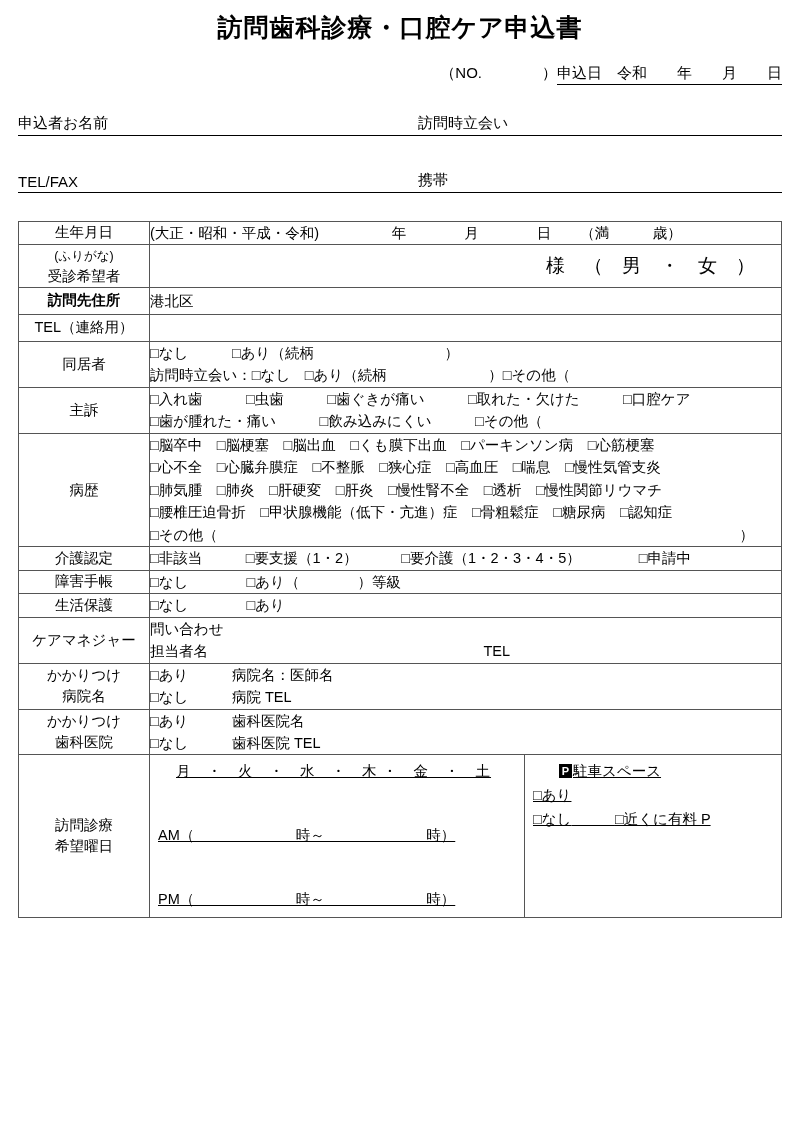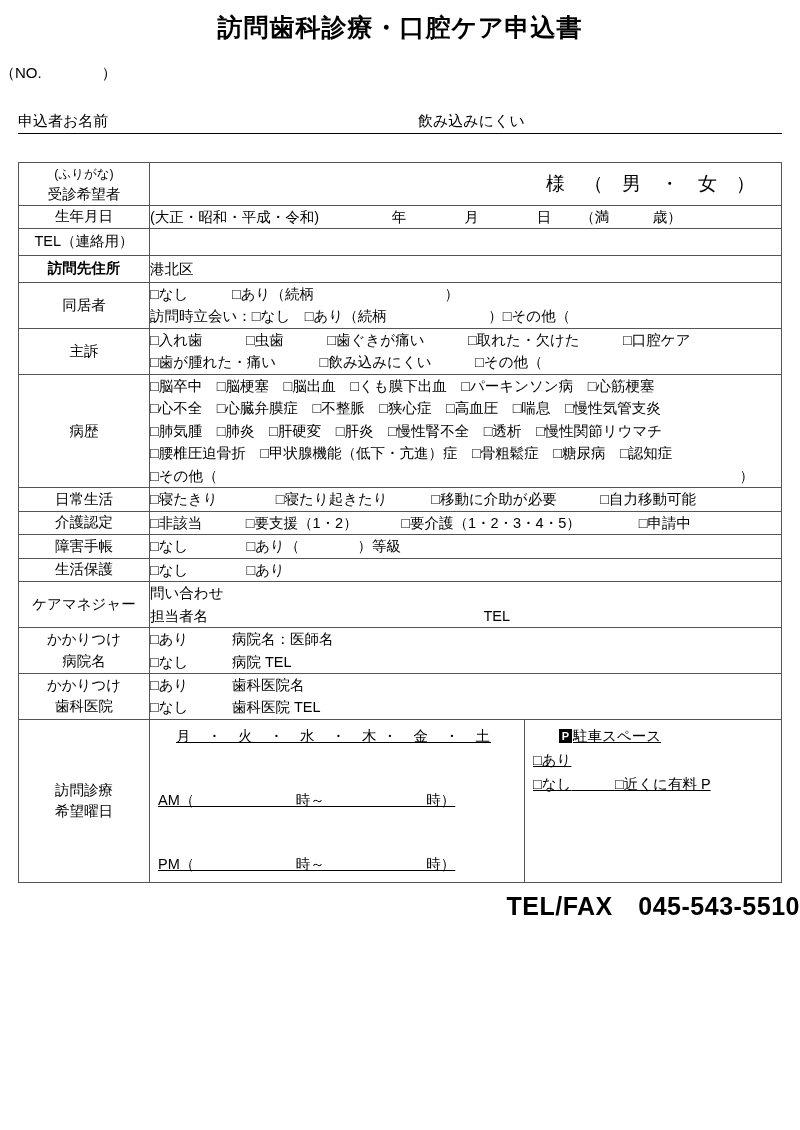--- a/index.html
+++ b/index.html
@@ -27,21 +27,21 @@
     font-weight: bold;
     letter-spacing: 1px;
     padding-top: 14px;
     line-height: 1.1;
   }
 
   .no-line {
     margin-top: 22px;
     padding-right: 18px;
     display: flex;
-    justify-content: flex-start;
+    justify-content: flex-end;
     align-items: baseline;
     font-size: 15px;
   }
   .no-paren { white-space: pre; }
   .apply-date {
     border-bottom: 1.5px solid #000;
     white-space: pre;
     padding-bottom: 1px;
   }
 
@@ -161,60 +161,65 @@
 </style>
 </head>
 <body>
 
 <div id="page">
 
   <div class="doc-title">訪問歯科診療・口腔ケア申込書</div>
 
   <div class="no-line">
     <span class="no-paren">（NO.　　　　）</span>
+    <span class="apply-date">申込日　令和　　年　　月　　日</span>
   </div>
 
   <div class="field-line first">
     <span class="fl-left">申込者お名前</span>
-    <span class="fl-mid">飲み込みにくい</span>
+    <span class="fl-mid">訪問時立会い</span>
   </div>
 
+  <div class="field-line second">
+    <span class="fl-left">TEL/FAX</span>
+    <span class="fl-mid">携帯</span>
+  </div>
 
   <table class="form">
     <colgroup>
         <col style="width:131px">
         <col>
       </colgroup>
     <tbody>
 
       <tr>
+        <td class="lbl">生年月日</td>
+        <td class="val">
+          <span class="birth">(大正・昭和・平成・令和)　　　　　年　　　　月　　　　日　　（満　　　歳）</span>
+        </td>
+      </tr>
+
+      <tr>
         <td class="lbl">
           <span class="sub-lbl">(ふりがな)</span><br>
           <span>受診希望者</span>
         </td>
         <td class="val">
           <div class="patient-row">様　（　男　・　女　）</div>
         </td>
       </tr>
 
       <tr>
-        <td class="lbl">生年月日</td>
-        <td class="val">
-          <span class="birth">(大正・昭和・平成・令和)　　　　　年　　　　月　　　　日　　（満　　　歳）</span>
-        </td>
+        <td class="lbl bold">訪問先住所</td>
+        <td class="val tall-blank">港北区</td>
       </tr>
 
       <tr>
         <td class="lbl">TEL（連絡用）</td>
         <td class="val tall-blank"></td>
-      </tr>
-
-      <tr>
-        <td class="lbl bold">訪問先住所</td>
-        <td class="val tall-blank">港北区</td>
       </tr>
 
       <tr>
         <td class="lbl">同居者</td>
         <td class="val">
           <span class="row-line">□なし　　　□あり（続柄　　　　　　　　　）</span>
           <span class="row-line">訪問時立会い：□なし　□あり（続柄　　　　　　　）□その他（　　　　　　　　　　　　　　　　　　　　　　　　　）</span>
         </td>
       </tr>
 
@@ -230,24 +235,20 @@
         <td class="lbl">病歴</td>
         <td class="val">
           <span class="row-line">□脳卒中　□脳梗塞　□脳出血　□くも膜下出血　□パーキンソン病　□心筋梗塞</span>
           <span class="row-line">□心不全　□心臓弁膜症　□不整脈　□狭心症　□高血圧　□喘息　□慢性気管支炎</span>
           <span class="row-line">□肺気腫　□肺炎　□肝硬変　□肝炎　□慢性腎不全　□透析　□慢性関節リウマチ</span>
           <span class="row-line">□腰椎圧迫骨折　□甲状腺機能（低下・亢進）症　□骨粗鬆症　□糖尿病　□認知症</span>
           <span class="row-line">□その他（　　　　　　　　　　　　　　　　　　　　　　　　　　　　　　　　　　　　）</span>
         </td>
       </tr>
 
-      <tr>
-        <td class="lbl">日常生活</td>
-        <td class="val">□寝たきり　　　　□寝たり起きたり　　　□移動に介助が必要　　　□自力移動可能</td>
-      </tr>
 
       <tr>
         <td class="lbl">介護認定</td>
         <td class="val">□非該当　　　□要支援（1・2）　　　□要介護（1・2・3・4・5）　　　　□申請中</td>
       </tr>
 
       <tr>
         <td class="lbl">障害手帳</td>
         <td class="val">□なし　　　　□あり（　　　　）等級</td>
       </tr>

